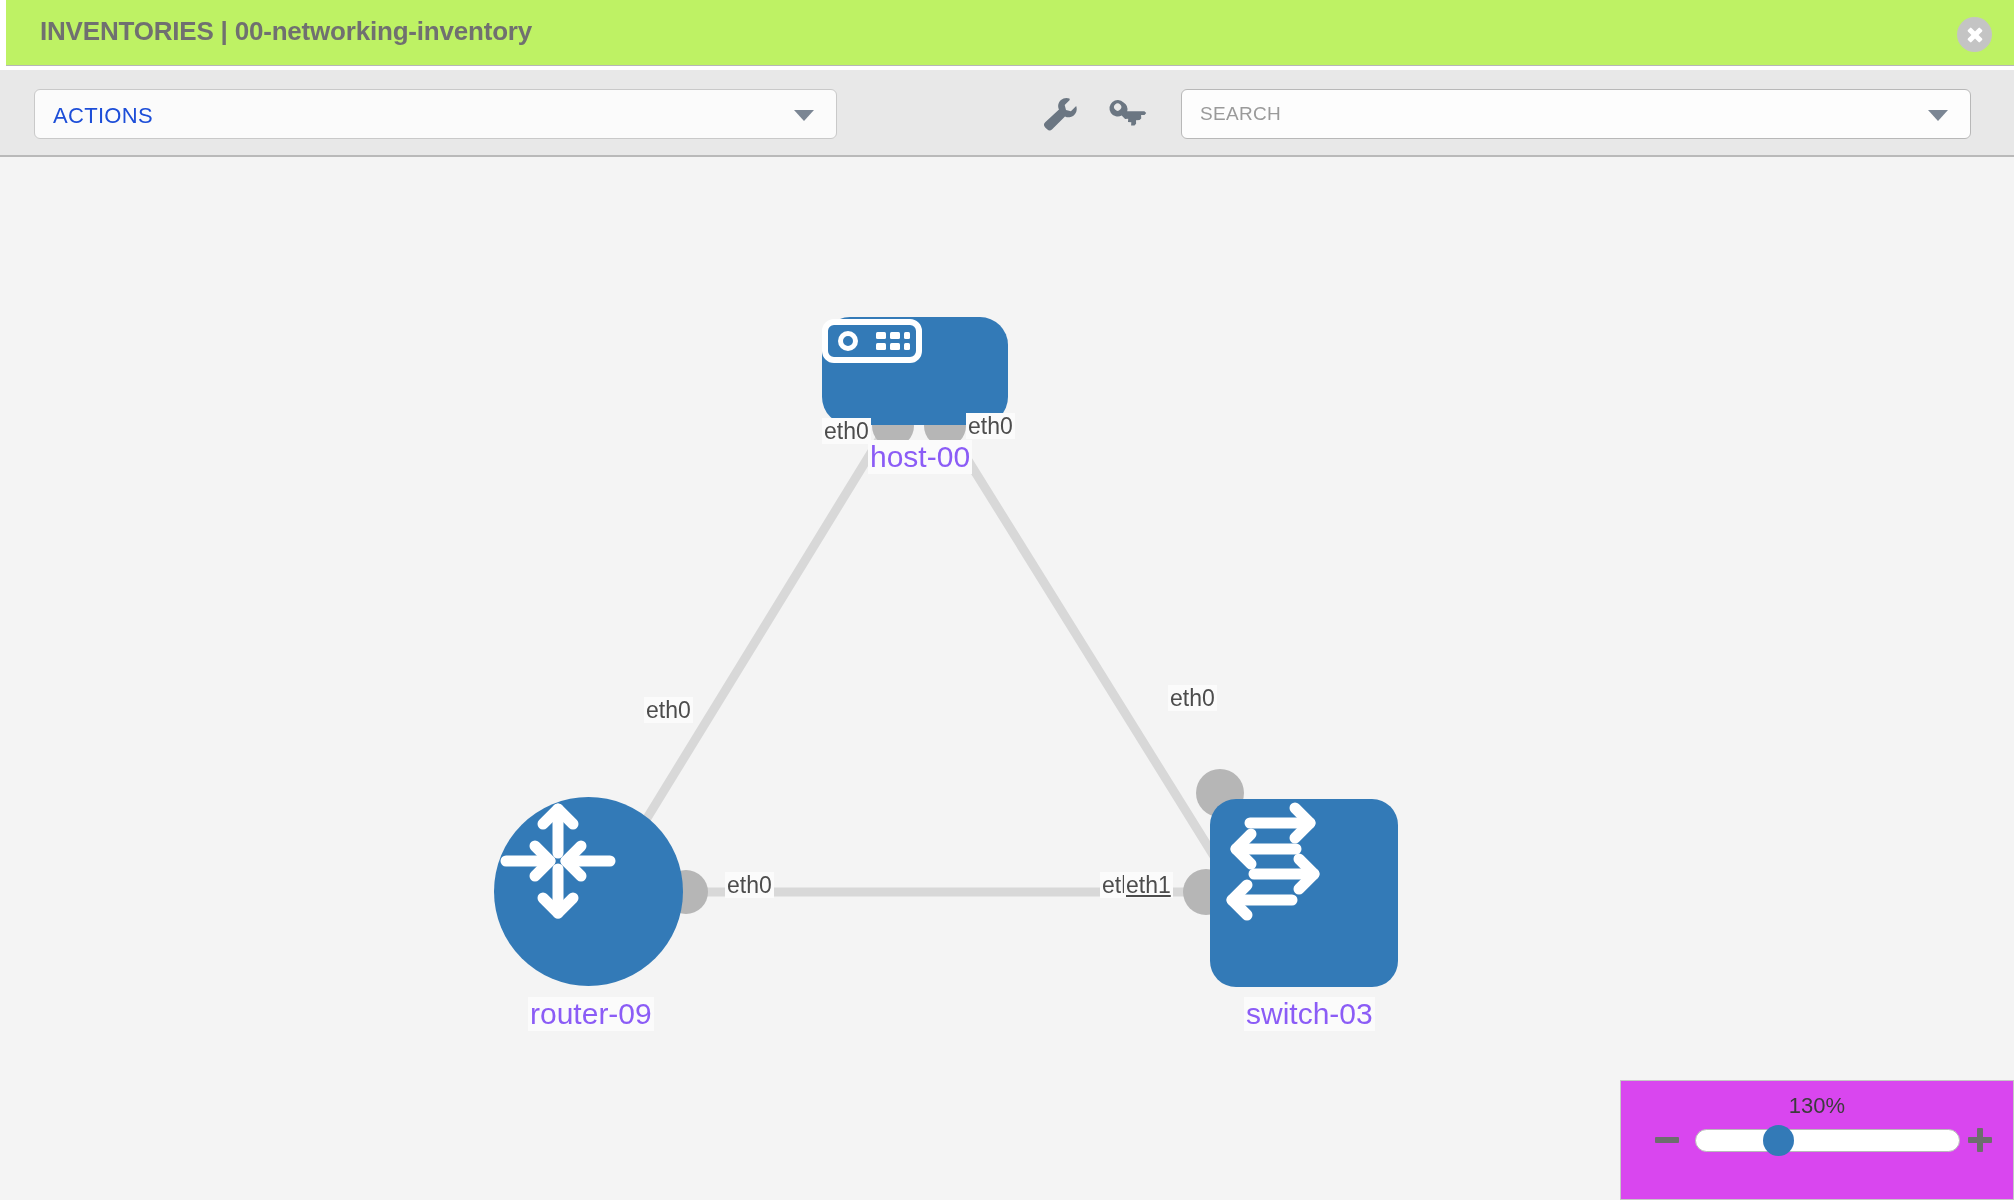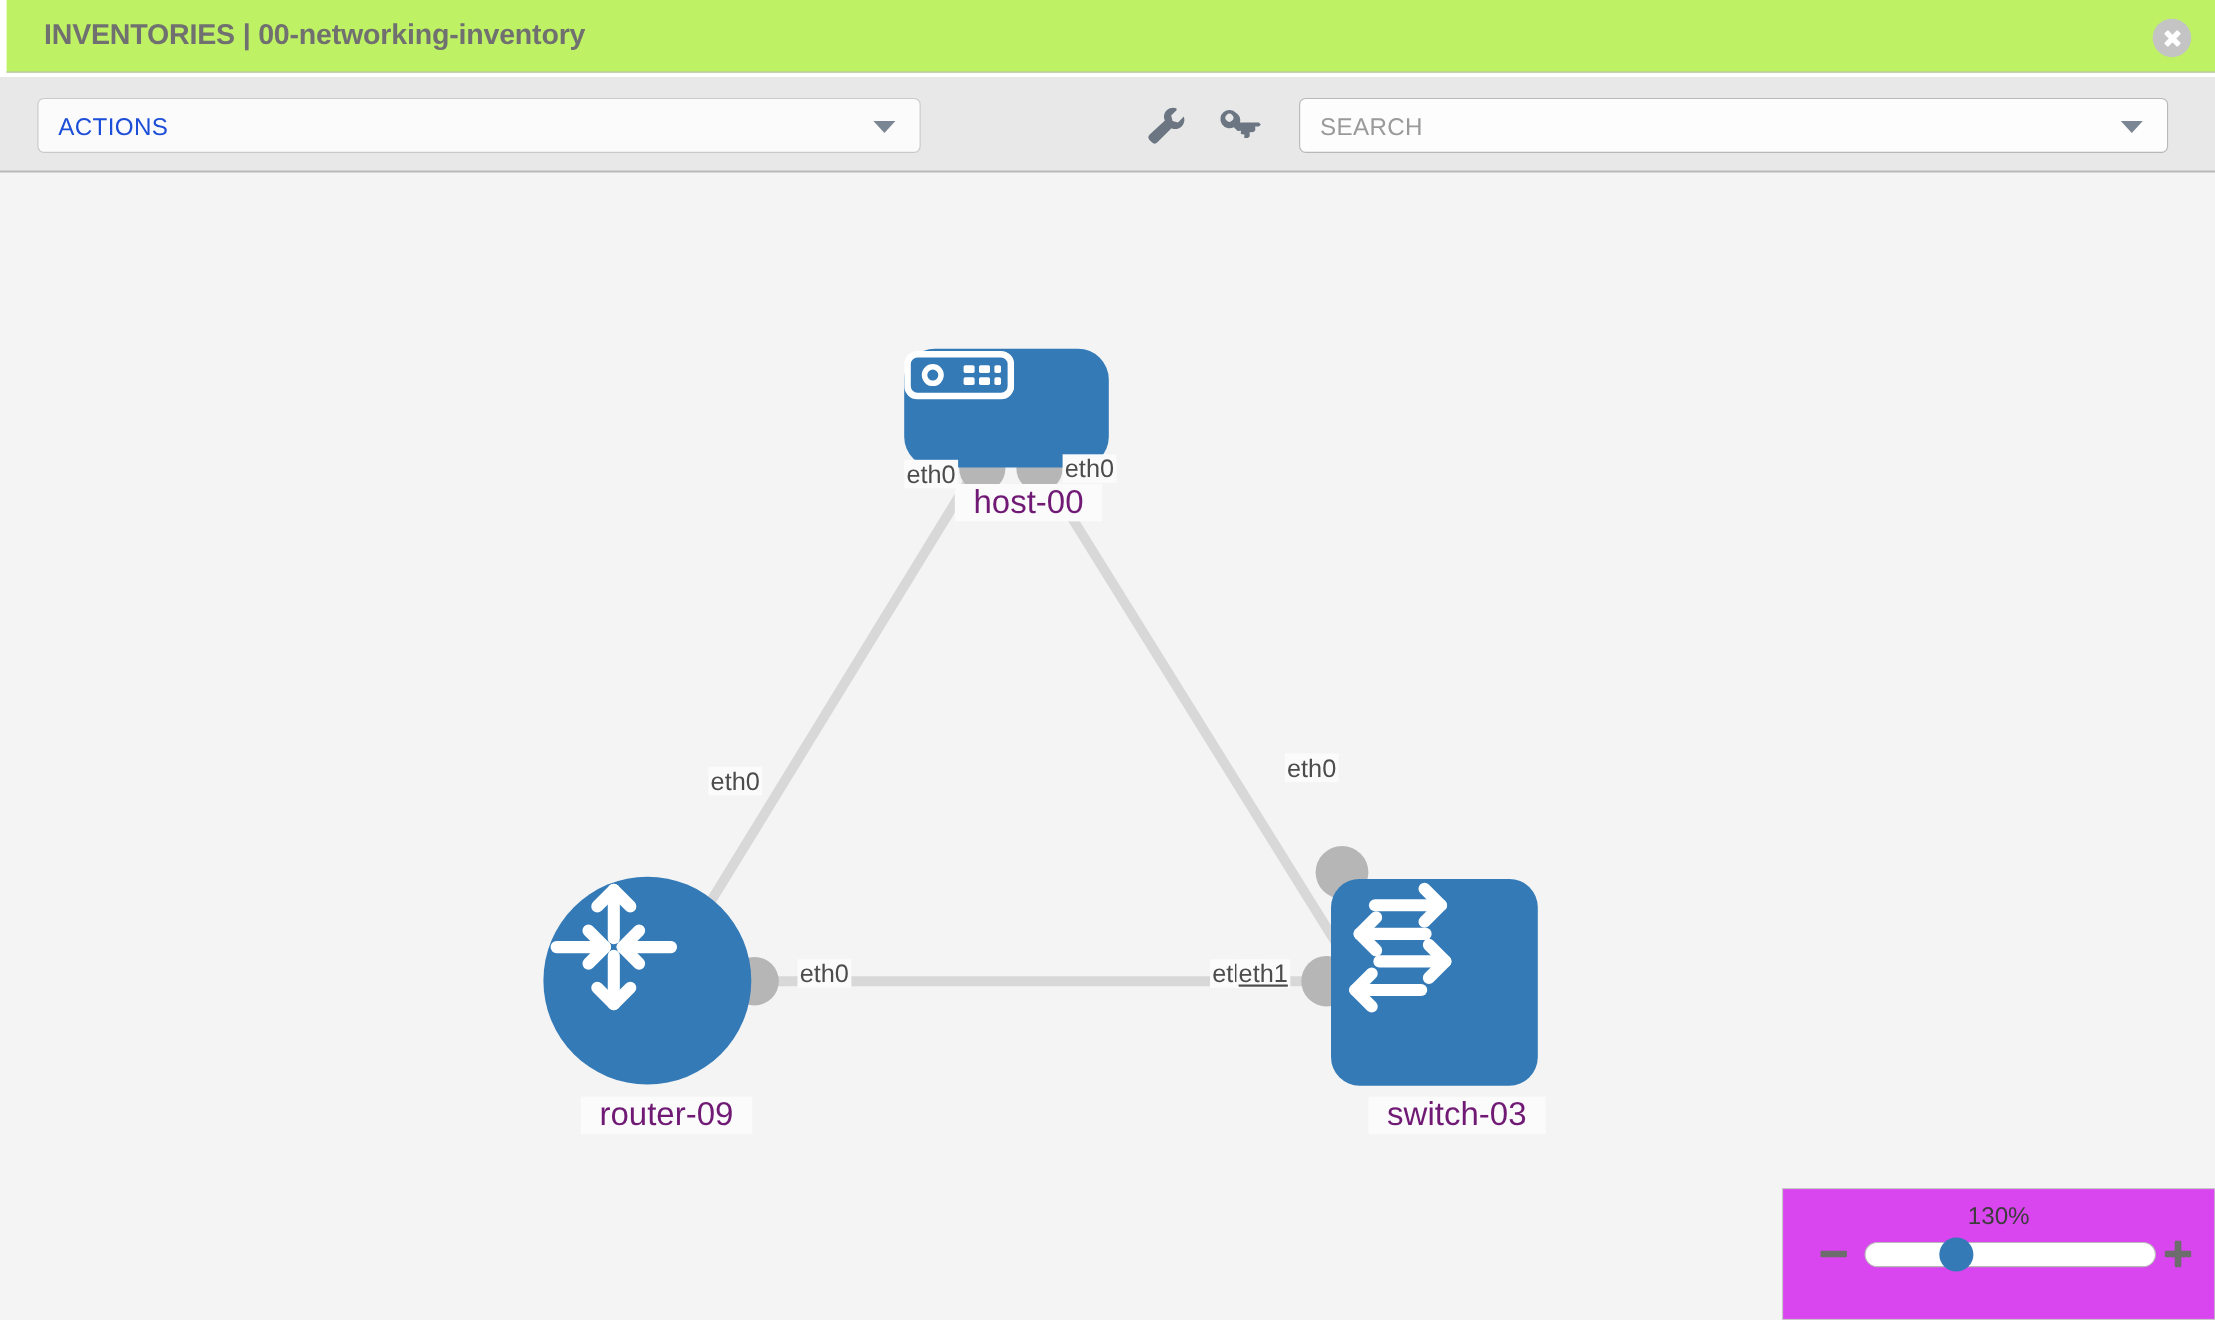--- a/index.html
+++ b/index.html
@@ -113,21 +113,21 @@
     height: 50px;
     background: #fdfdfd;
     border: 1px solid #b8b8b8;
     border-radius: 6px;
     cursor: text;
   }
   .search-label {
     position: absolute;
     left: 18px;
     top: 13px;
-    font-size: 22px;
+    font-size: 19px;
     color: #9a9a9a;
     letter-spacing: 0.3px;
     text-align: center;
   }
 
   
   .canvas {
     position: absolute;
     top: 157px; left: 0;
     width: 2014px;
@@ -171,21 +171,21 @@
 
   
   .diag-label {
     position: absolute;
     background: #fbfbfb;
     color: #4c4c4c;
     white-space: nowrap;
     line-height: 1.05;
   }
   .iface-label { font-size: 23px; padding: 1px 2px; }
-  .node-label  { font-size: 30px; padding: 1px 17px; color: #701a75; }
+  .node-label  { font-size: 30px; padding: 1px 2px; color: #8b5cf6; }
 
   
   .zoom-panel {
     position: absolute;
     left: 1620px;
     top: 1080px;
     width: 394px;
     height: 120px;
     background: #d946ef;
     border: 1px solid #c6c6c6;

